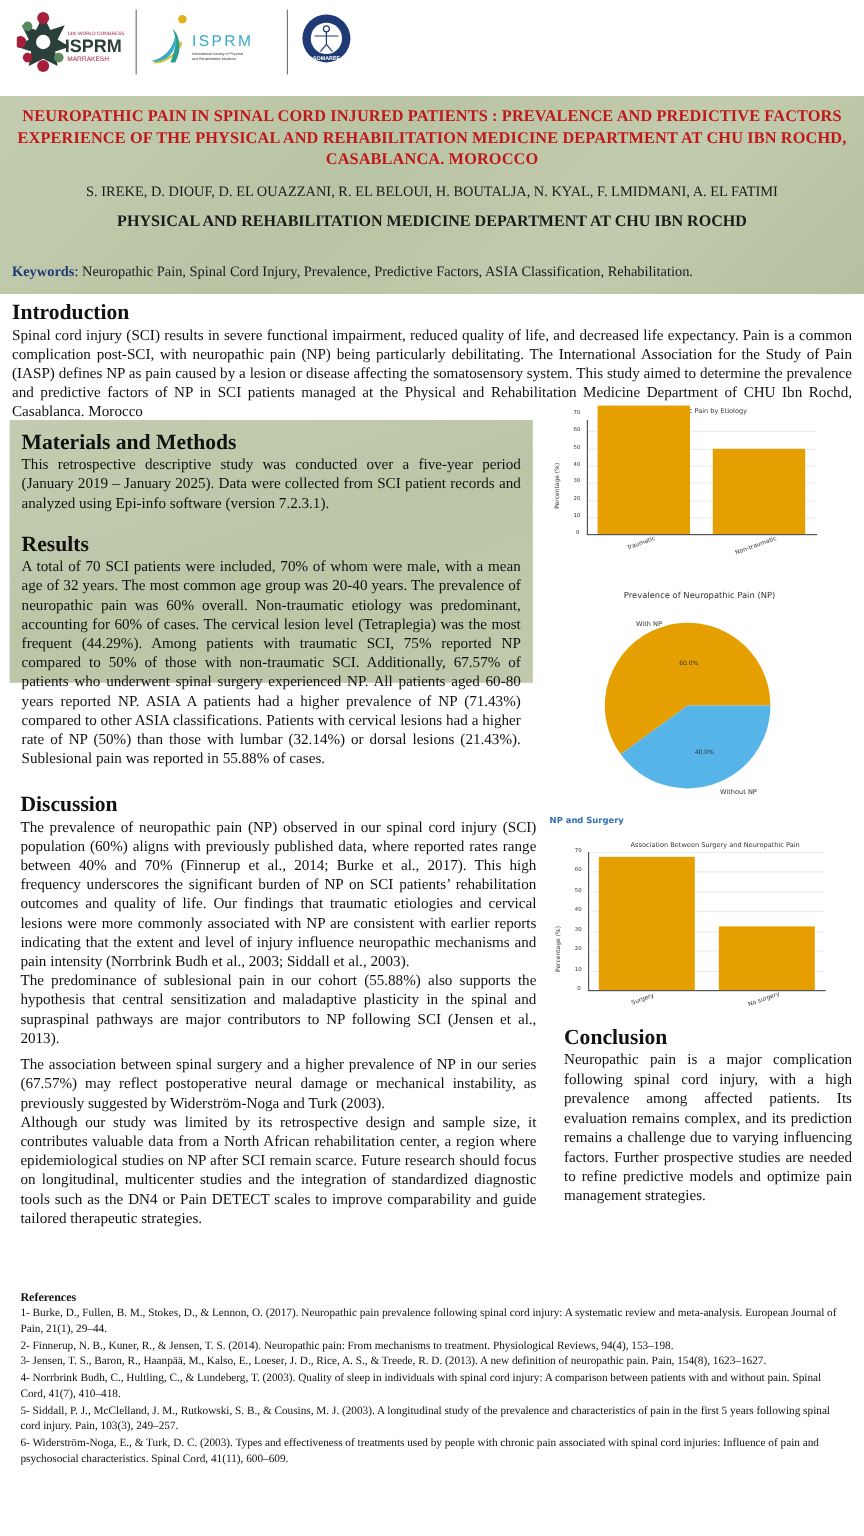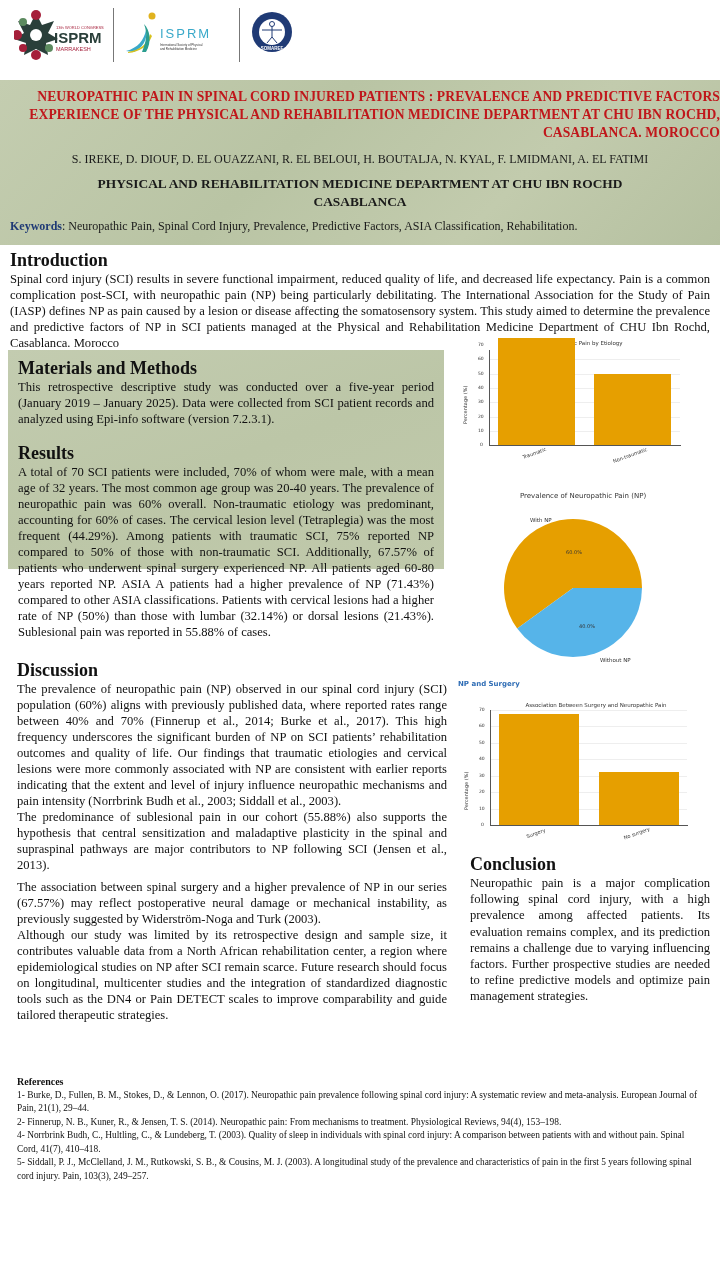--- a/index.html
+++ b/index.html
@@ -5,21 +5,21 @@
     * { box-sizing: border-box; margin: 0; padding: 0; }
     html, body { width: 720px; height: 1280px; background: #ffffff; overflow: hidden; }
     body { position: relative; font-family: "Liberation Serif", serif; color: #111; }
 
     .logos { position: absolute; left: 0; top: 0; width: 720px; height: 78px; }
     .logo { position: absolute; }
     .vsep { position: absolute; top: 8px; width: 1px; height: 54px; background: #777; }
 
     .band { position: absolute; left: 0; top: 80px; width: 720px; height: 165px;
       background: linear-gradient(135deg, #c4cdb0 0%, #b9c4a4 40%, #c2cbad 70%, #b5c0a0 100%); }
-    .title { position: absolute; left: 0; top: 8px; width: 720px; text-align: right;
+    .title { position: absolute; left: 0; top: 8px; width: 720px; text-align: center;
       color: #c0171b; font-weight: bold; font-size: 13.6px; line-height: 18px; letter-spacing: 0.1px; }
     .authors { position: absolute; left: 0; top: 72px; width: 720px; text-align: center;
       font-size: 12px; color: #1a1a1a; }
     .dept { position: absolute; left: 0; top: 95px; width: 720px; text-align: center;
       font-size: 13.4px; font-weight: bold; line-height: 18px; color: #1a1a1a; }
     .keywords { position: absolute; left: 10px; top: 139px; font-size: 12px; color: #1a1a1a; }
     .kw-label { color: #1f3a75; font-weight: bold; font-size: 12px; }
 
     .sec-title { font-weight: bold; font-size: 18px; }
     .para { font-size: 12.6px; line-height: 16px; text-align: justify; }
@@ -101,21 +101,20 @@
 
 <div class="band">
   <div class="title">
     <div>NEUROPATHIC  PAIN IN SPINAL CORD INJURED PATIENTS  : PREVALENCE  AND PREDICTIVE  FACTORS</div>
     <div>EXPERIENCE  OF THE  PHYSICAL AND REHABILITATION  MEDICINE  DEPARTMENT  AT CHU IBN ROCHD,</div>
     <div>CASABLANCA. MOROCCO</div>
   </div>
   <div class="authors">S. IREKE, D. DIOUF, D. EL  OUAZZANI, R. EL BELOUI, H. BOUTALJA, N. KYAL, F. LMIDMANI, A. EL FATIMI</div>
   <div class="dept">
     <div>PHYSICAL AND REHABILITATION MEDICINE DEPARTMENT AT CHU IBN ROCHD</div>
-    <div>CASABLANCA</div>
   </div>
   <div class="keywords">
     <span class="kw-label">Keywords</span><span>:  Neuropathic Pain,  Spinal Cord Injury,  Prevalence,  Predictive Factors,  ASIA Classification,  Rehabilitation.</span>
   </div>
 </div>
 
 <div class="intro">
   <div class="sec-title">Introduction</div>
   <div class="para">Spinal cord injury (SCI) results in severe functional impairment, reduced quality of life, and decreased life expectancy. Pain is a common complication post-SCI, with neuropathic pain (NP) being particularly debilitating. The International Association for the Study of Pain (IASP) defines NP as pain caused by a lesion or disease affecting the somatosensory system. This study aimed to determine the prevalence and predictive factors of NP in SCI patients managed at the Physical and Rehabilitation Medicine Department of CHU Ibn Rochd, Casablanca. Morocco</div>
 </div>
@@ -203,15 +202,17 @@
 
 <div class="conclusion">
   <div class="sec-title">Conclusion</div>
   <div class="para">Neuropathic pain is a major complication following spinal cord injury, with a high prevalence among affected patients. Its evaluation remains complex, and its prediction remains a challenge due to varying influencing factors. Further prospective studies are needed to refine predictive models and optimize pain management strategies.</div>
 </div>
 
 <div class="refs">
   <div class="sec-title">References</div>
   <div class="ref-item">1- Burke, D., Fullen, B. M., Stokes, D., &amp; Lennon, O. (2017). Neuropathic pain prevalence following spinal cord injury: A systematic review and meta-analysis. European Journal of Pain, 21(1), 29–44.</div>
   <div class="ref-item">2- Finnerup, N. B., Kuner, R., &amp; Jensen, T. S. (2014). Neuropathic pain: From mechanisms to treatment. Physiological Reviews, 94(4), 153–198.</div>
+  <div class="ref-item">3- Jensen, T. S., Baron, R., Haanpää, M., Kalso, E., Loeser, J. D., Rice, A. S., &amp; Treede, R. D. (2013). A new definition of neuropathic pain. Pain, 154(8), 1623–1627.</div>
   <div class="ref-item">4- Norrbrink Budh, C., Hultling, C., &amp; Lundeberg, T. (2003). Quality of sleep in individuals with spinal cord injury: A comparison between patients with and without pain. Spinal Cord, 41(7), 410–418.</div>
   <div class="ref-item">5- Siddall, P. J., McClelland, J. M., Rutkowski, S. B., &amp; Cousins, M. J. (2003). A longitudinal study of the prevalence and characteristics of pain in the first 5 years following spinal cord injury. Pain, 103(3), 249–257.</div>
+  <div class="ref-item">6- Widerström-Noga, E., &amp; Turk, D. C. (2003). Types and effectiveness of treatments used by people with chronic pain associated with spinal cord injuries: Influence of pain and psychosocial characteristics. Spinal Cord, 41(11), 600–609.</div>
 </div>
 
 </body></html>

